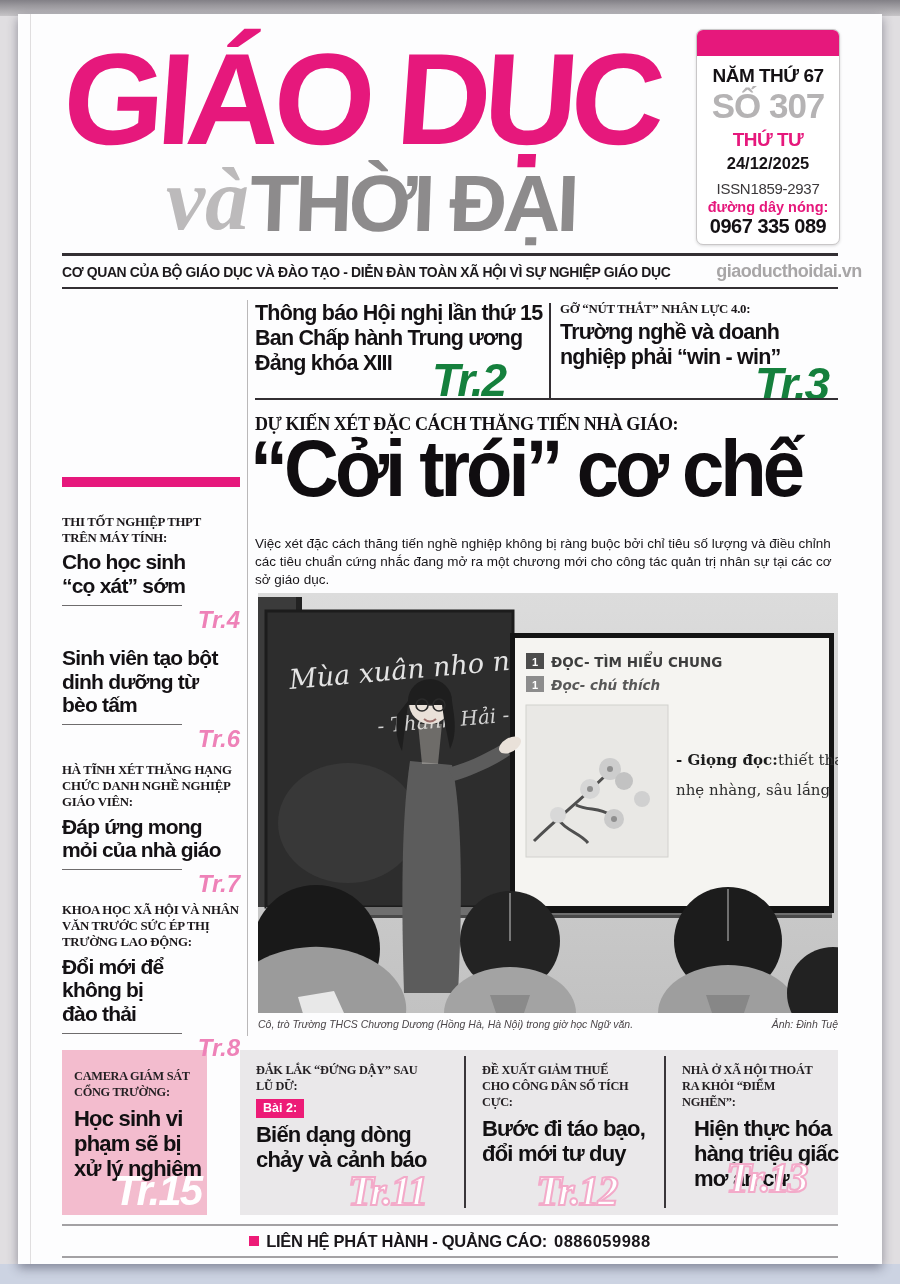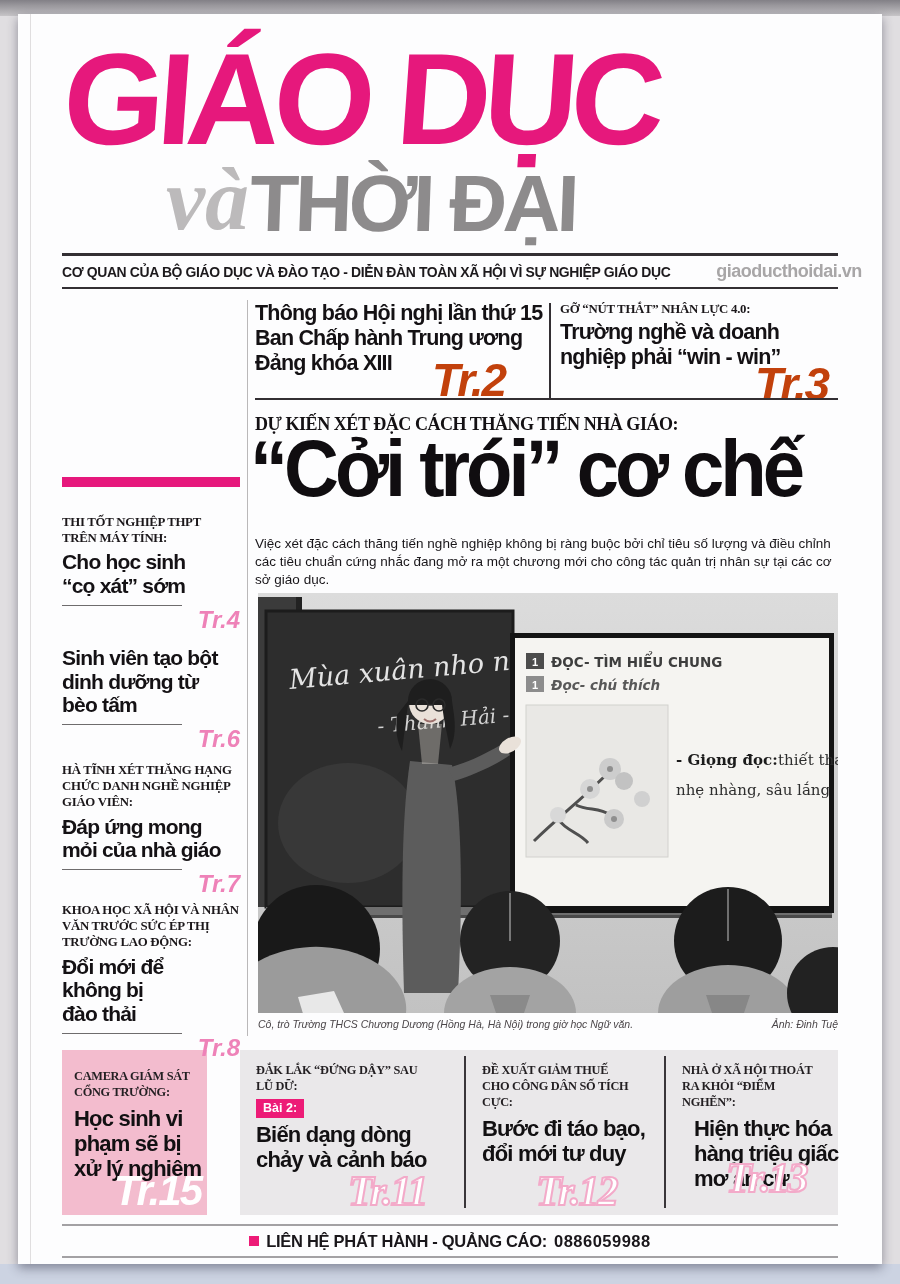--- a/index.html
+++ b/index.html
@@ -46,21 +46,21 @@
   .kicker{font-family:"Liberation Serif",serif;font-weight:bold;font-size:13.5px;line-height:1.2;color:#1c181b;letter-spacing:-0.3px;transform:scaleX(.95);transform-origin:left top;}
   .snip-title{position:relative;font-size:21px;font-weight:bold;color:#141114;line-height:1.13;letter-spacing:-0.8px;margin-top:4px;}
   .snip-underline{height:0;border-bottom:1.5px solid #6e6c6d;width:120px;margin-top:7px;}
   .snip-pg{position:absolute;right:0;bottom:-36px;font-size:24px;z-index:2;}
   .snip-titlewrap{position:relative;}
 
   
   .ts-left{left:237px;top:287px;width:290px;}
   .ts-right{left:542px;top:287px;width:278px;}
   .ts-title{font-size:21.5px;font-weight:bold;color:#141114;line-height:1.16;letter-spacing:-0.8px;}
-  .ts-pg{position:absolute;font-size:46px;color:#c2410c;font-style:italic;font-weight:bold;letter-spacing:-2px;}
+  .ts-pg{position:absolute;font-size:46px;color:#15803d;font-style:italic;font-weight:bold;letter-spacing:-2px;}
   .ts-divider{left:531px;top:289px;width:1.5px;height:95px;background:#332f33;}
   .ts-line{left:237px;top:384px;width:583px;height:0;border-bottom:2px solid #332f33;}
 
   
   .lead-kicker{left:237px;top:399px;font-family:"Liberation Serif",serif;font-weight:bold;font-size:19px;color:#141114;letter-spacing:-0.5px;transform:scaleX(.95);transform-origin:left top;white-space:nowrap;}
   .lead-head{left:232px;top:414px;width:590px;font-size:76px;font-weight:bold;color:#100d10;letter-spacing:-4px;line-height:1;transform:scaleY(1.06);transform-origin:left top;white-space:nowrap;}
   .lead-deck{left:237px;top:521px;width:583px;font-size:13.5px;line-height:1.32;color:#19161a;}
   .lead-see{left:237px;top:558px;width:583px;text-align:right;font-style:italic;font-weight:bold;font-size:13.5px;color:#19161a;}
 
   
@@ -91,20 +91,30 @@
 <div class="bg-top"></div>
 <div class="bg-bottom"></div>
 
 <div class="page">
   <div class="page-edge"></div>
 
   <div class="abs mast-pink">GIÁO DỤC</div>
   <div class="abs mast-va">và</div>
   <div class="abs mast-gray">THỜI ĐẠI</div>
 
+  <div class="abs issue">
+    <div class="issue-bar"></div>
+    <div class="issue-year">NĂM THỨ 67</div>
+    <div class="issue-no">SỐ 307</div>
+    <div class="issue-day">THỨ TƯ</div>
+    <div class="issue-date">24/12/2025</div>
+    <div class="issue-issn">ISSN1859-2937</div>
+    <div class="issue-hotlbl">đường dây nóng:</div>
+    <div class="issue-hot">0967 335 089</div>
+  </div>
 
   <div class="abs org">
     <div class="org-text">CƠ QUAN CỦA BỘ GIÁO DỤC VÀ ĐÀO TẠO - DIỄN ĐÀN TOÀN XÃ HỘI VÌ SỰ NGHIỆP GIÁO DỤC</div>
     <div class="org-site">giaoducthoidai.vn</div>
   </div>
 
   <div class="abs col-rule"></div>
 
   <div class="abs side-bar-divider"></div>
 

